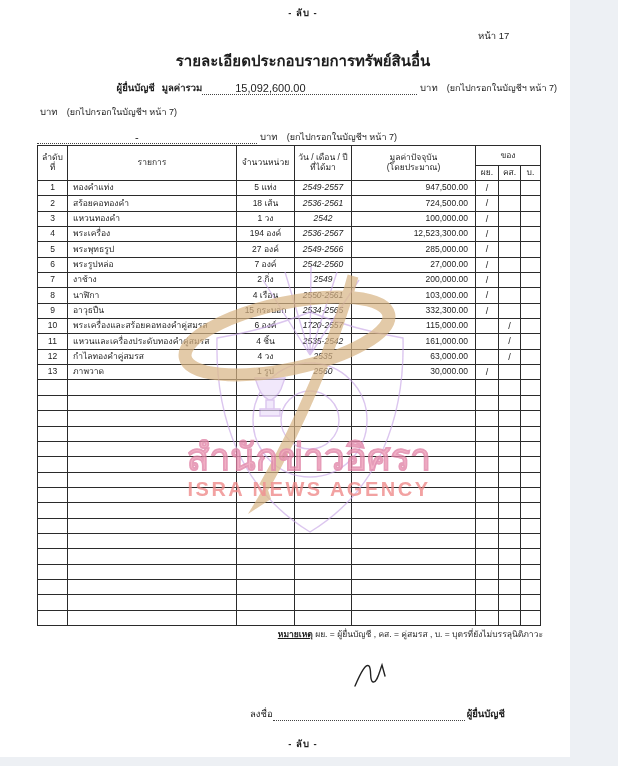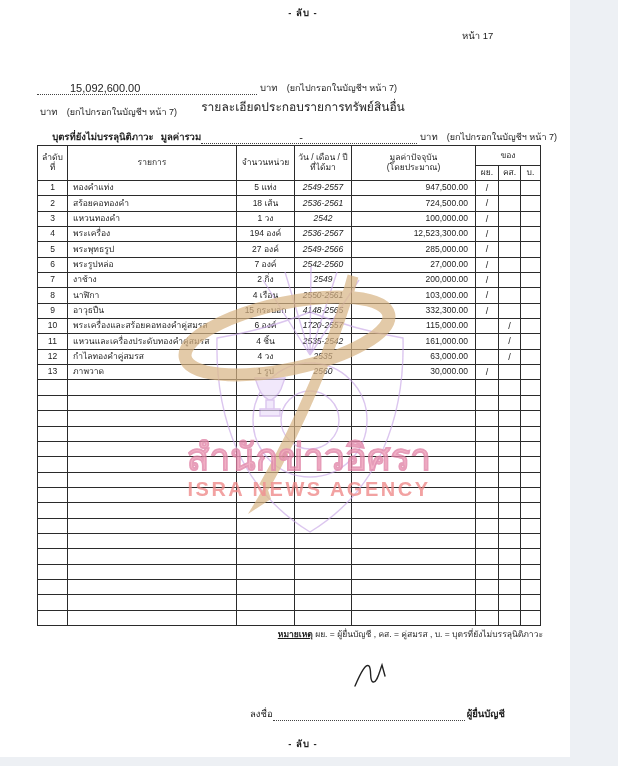--- a/index.html
+++ b/index.html
@@ -7,21 +7,21 @@
     width:618px;height:766px;position:relative;overflow:hidden;
     background:#edf0f4;
     font-family:"Liberation Sans","DejaVu Sans",sans-serif;
     color:#1c1c1c;
   }
   #page{position:absolute;left:0;top:0;width:570px;height:757px;background:#ffffff;}
   .abs{position:absolute;}
   .center570{left:0;width:606px;text-align:center;}
   .secret{font-size:9.5px;font-weight:bold;letter-spacing:1px;}
   .pageno{font-size:9.5px;}
-  .title{font-size:12px;font-weight:normal;margin-top:48px;}
+  .title{font-size:15px;font-weight:bold;}
 
   
   #summary{left:37px;top:70px;width:520px;}
   .sum-row{display:flex;align-items:flex-end;height:24.5px;font-size:9.5px;}
   .sum-label{width:170px;text-align:right;font-weight:bold;white-space:nowrap;}
   .sum-field{margin-left:7px;font-weight:bold;}
   .sum-dots{width:220px;border-bottom:1px dotted #444;font-size:11px;white-space:nowrap;height:13px;box-sizing:border-box;}
   .v1{padding-left:33px;}
   .v2{padding-left:45px;}
   .v3{padding-left:98px;}
@@ -55,36 +55,36 @@
 
   #watermark{left:145px;top:260px;opacity:.9;pointer-events:none;z-index:5;}
 </style>
 </head>
 <body>
 
 <div id="page"></div>
 
 <div class="abs center570 secret" style="top:5px;">- ลับ -</div>
 
-<div class="abs pageno" style="left:462px;top:28px;">หน้า 17</div>
+<div class="abs pageno" style="left:478px;top:28px;">หน้า 17</div>
 
 <div class="abs center570 title" style="top:49px;">รายละเอียดประกอบรายการทรัพย์สินอื่น</div>
 
 <div class="abs" id="summary">
   <div class="sum-row">
+    <span class="sum-label"><span>ผู้ยื่นบัญชี</span><span class="sum-field">มูลค่ารวม</span></span>
     <span class="sum-dots v1"><span>15,092,600.00</span></span>
     <span class="sum-unit">บาท</span>
     <span class="sum-note">(ยกไปกรอกในบัญชีฯ หน้า 7)</span>
   </div>
   <div class="sum-row">
     <span class="sum-unit">บาท</span>
     <span class="sum-note">(ยกไปกรอกในบัญชีฯ หน้า 7)</span>
   </div>
   <div class="sum-row">
-    <span class="sum-label"><span>บุตรที่ยังไม่บรรลุนิติภาวะ</span><span class="sum-field">มูลค่ารวม</span></span>
     <span class="sum-dots v3"><span>-</span></span>
     <span class="sum-unit">บาท</span>
     <span class="sum-note">(ยกไปกรอกในบัญชีฯ หน้า 7)</span>
   </div>
 </div>
 
 <div class="abs" id="asset-table">
   <table>
     <colgroup>
       <col style="width:30px">
@@ -198,21 +198,21 @@
           <td class="c-date">2550-2561</td>
           <td class="c-val">103,000.00</td>
           <td class="c-chk">/</td>
           <td class="c-chk"></td>
           <td class="c-chk"></td>
         </tr>
         <tr>
           <td class="c-no">9</td>
           <td class="c-item">อาวุธปืน</td>
           <td class="c-qty">15 กระบอก</td>
-          <td class="c-date">4148-2565</td>
+          <td class="c-date">2534-2565</td>
           <td class="c-val">332,300.00</td>
           <td class="c-chk">/</td>
           <td class="c-chk"></td>
           <td class="c-chk"></td>
         </tr>
         <tr>
           <td class="c-no">10</td>
           <td class="c-item">พระเครื่องและสร้อยคอทองคำคู่สมรส</td>
           <td class="c-qty">6 องค์</td>
           <td class="c-date">1720-2557</td>

